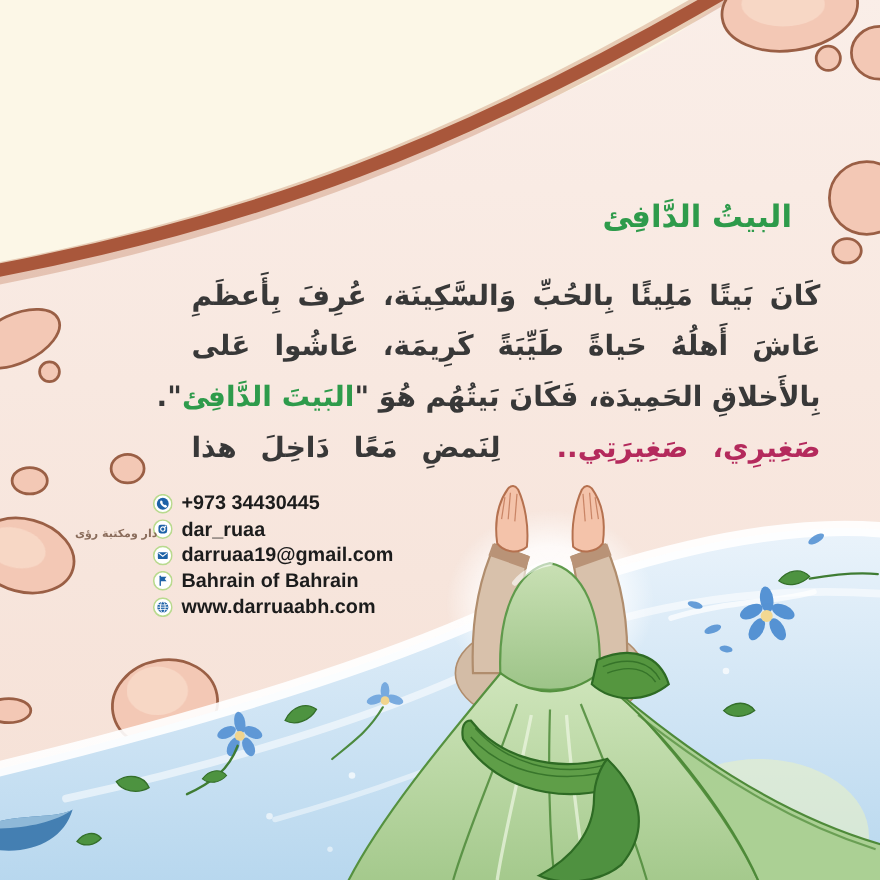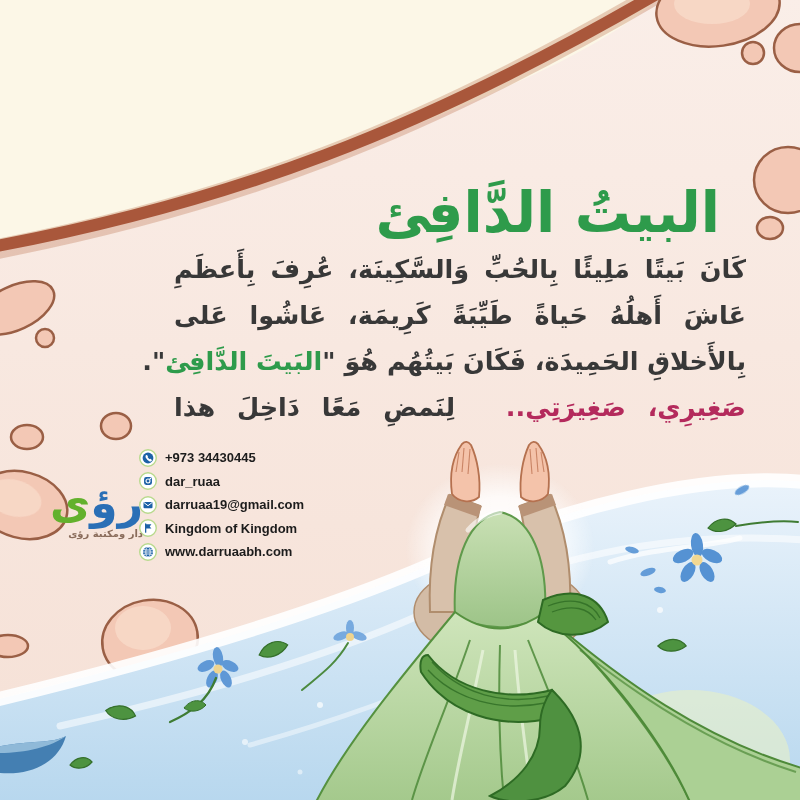--- a/index.html
+++ b/index.html
@@ -5,21 +5,21 @@
   html,body{margin:0;padding:0;background:#e8e8e8;}
   .page{
     position:relative;width:800px;height:800px;overflow:hidden;
     font-family:"DejaVu Sans",sans-serif;background:#fcf7e7;
   }
   .bg-art{position:absolute;inset:0;width:800px;height:800px;display:block;}
 
   
   .title{
     position:absolute;top:180px;right:80px;margin:0;
-    font-size:56px;font-weight:900;color:#2e9b4b;
+    font-size:28px;font-weight:900;color:#2e9b4b;
     direction:rtl;white-space:nowrap;letter-spacing:0;
   }
 
   
   .story{
     position:absolute;top:246px;right:54px;width:572px;
     direction:rtl;color:#383838;font-weight:700;font-size:25.5px;
   }
   .story p{margin:0;height:46px;line-height:46px;white-space:nowrap;}
   .story p.fill{text-align:justify;text-align-last:justify;white-space:normal;height:46px;overflow:hidden;}
@@ -27,21 +27,21 @@
   .story .green{color:#2e9b4b;}
   .story .magenta{color:#b42a5c;margin-left:29px;}
 
   
   .contact{
     position:absolute;top:446px;left:139px;margin:0;padding:0;list-style:none;
     font-family:"Liberation Sans","DejaVu Sans",sans-serif;
   }
   .contact li{
     display:flex;align-items:center;gap:8px;height:23.5px;
-    font-size:13px;font-weight:700;color:#1c1c1c;white-space:nowrap;text-align:right;
+    font-size:18px;font-weight:700;color:#1c1c1c;white-space:nowrap;text-align:right;
   }
   .cicon{width:18px;height:18px;flex:0 0 18px;display:inline-block;}
   .cicon svg{width:18px;height:18px;display:block;}
 
   
   .logo{position:absolute;top:479px;left:55px;width:88px;text-align:center;}
   .logo-word{
     direction:rtl;font-size:44px;line-height:1.1;font-weight:900;margin:0;white-space:nowrap;
   }
   .logo-word .lb{color:#2a6fb6;}
@@ -288,34 +288,33 @@
       <span>darruaa19@gmail.com</span>
     </li>
     <li>
       <span class="cicon">
         <svg viewBox="0 0 20 20">
             <circle cx="10" cy="10" r="9.2" fill="#fff" stroke="#b9da8e" stroke-width="1.6"></circle>
             <line x1="7.4" y1="5.4" x2="7.4" y2="14.6" stroke="#1d62a7" stroke-width="1.4" stroke-linecap="round"></line>
             <path d="M7.4,5.9 h6.4 l-1.9,2.3 1.9,2.3 h-6.4 z" fill="#1d62a7"></path>
           </svg>
       </span>
-      <span>Kingdom of Kingdom</span>
+      <span>Bahrain of Bahrain</span>
     </li>
     <li>
       <span class="cicon">
         <svg viewBox="0 0 20 20">
             <circle cx="10" cy="10" r="9.2" fill="#fff" stroke="#b9da8e" stroke-width="1.6"></circle>
             <circle cx="10" cy="10" r="5.6" fill="#1d62a7"></circle>
             <ellipse cx="10" cy="10" rx="2.4" ry="5.6" fill="none" stroke="#fff" stroke-width="0.9"></ellipse>
             <line x1="4.4" y1="10" x2="15.6" y2="10" stroke="#fff" stroke-width="0.9"></line>
             <path d="M5.2,7.2 C7,8 13,8 14.8,7.2 M5.2,12.8 C7,12 13,12 14.8,12.8" fill="none" stroke="#fff" stroke-width="0.9"></path>
           </svg>
       </span>
       <span>www.darruaabh.com</span>
     </li>
   </ul>
 
   <div class="logo">
-    <div class="logo-word"><span class="lb">رؤ</span><span class="lg">ى</span></div>
     <div class="logo-tagline">دار ومكتبة رؤى</div>
   </div>
 
 </div>
 
 </body></html>

